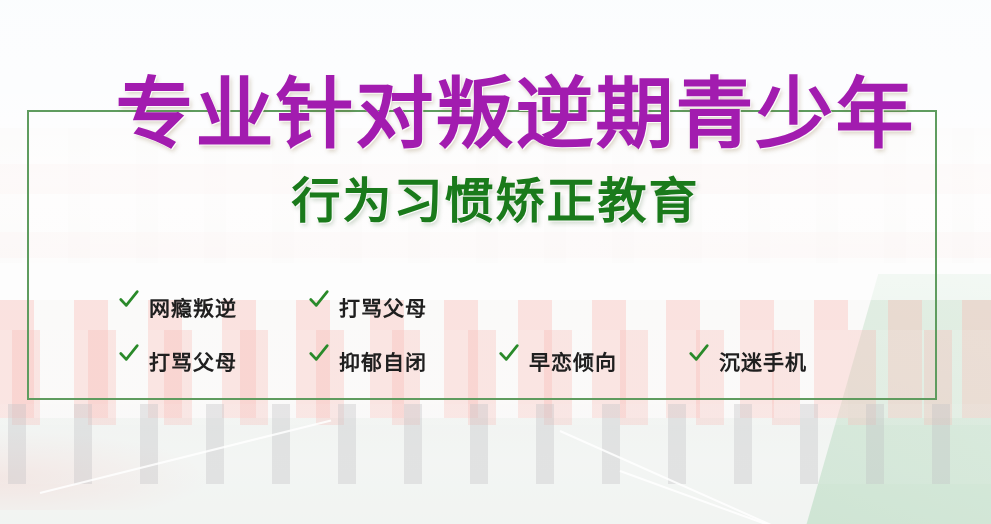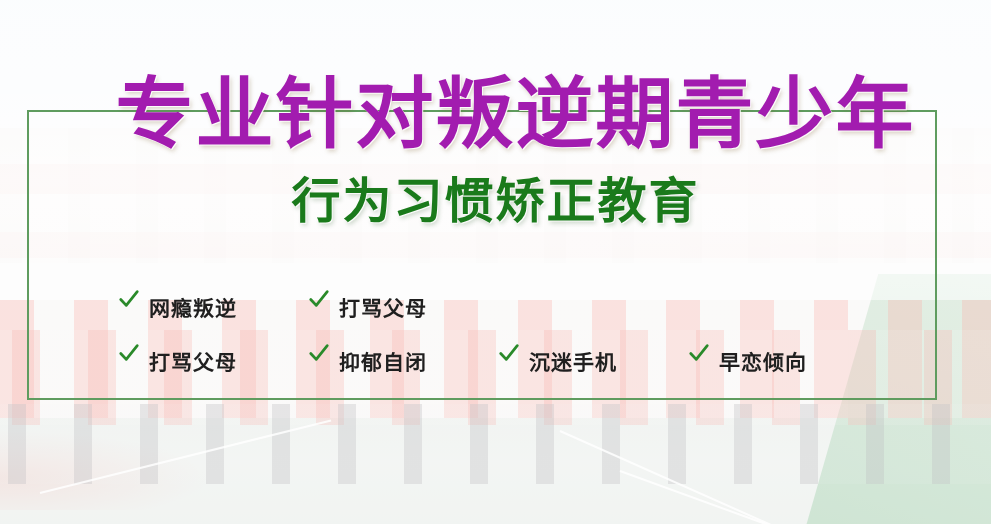--- a/index.html
+++ b/index.html
@@ -311,25 +311,25 @@
         <div class="feature-item">
           <svg class="check" viewBox="0 0 24 24">
             <path d="M3 12.5 L9 19 L21 4" fill="none" stroke="#2a8a2a" stroke-width="3" stroke-linecap="round" stroke-linejoin="round"></path>
           </svg>
           <span class="feature-label">抑郁自闭</span>
         </div>
         <div class="feature-item">
           <svg class="check" viewBox="0 0 24 24">
             <path d="M3 12.5 L9 19 L21 4" fill="none" stroke="#2a8a2a" stroke-width="3" stroke-linecap="round" stroke-linejoin="round"></path>
           </svg>
+          <span class="feature-label">早恋倾向</span>
+        </div>
+        <div class="feature-item">
+          <svg class="check" viewBox="0 0 24 24">
+            <path d="M3 12.5 L9 19 L21 4" fill="none" stroke="#2a8a2a" stroke-width="3" stroke-linecap="round" stroke-linejoin="round"></path>
+          </svg>
           <span class="feature-label">沉迷手机</span>
-        </div>
-        <div class="feature-item">
-          <svg class="check" viewBox="0 0 24 24">
-            <path d="M3 12.5 L9 19 L21 4" fill="none" stroke="#2a8a2a" stroke-width="3" stroke-linecap="round" stroke-linejoin="round"></path>
-          </svg>
-          <span class="feature-label">早恋倾向</span>
         </div>
       </div>
 
     </div>
   </div>
 </div>
 
 </body></html>

